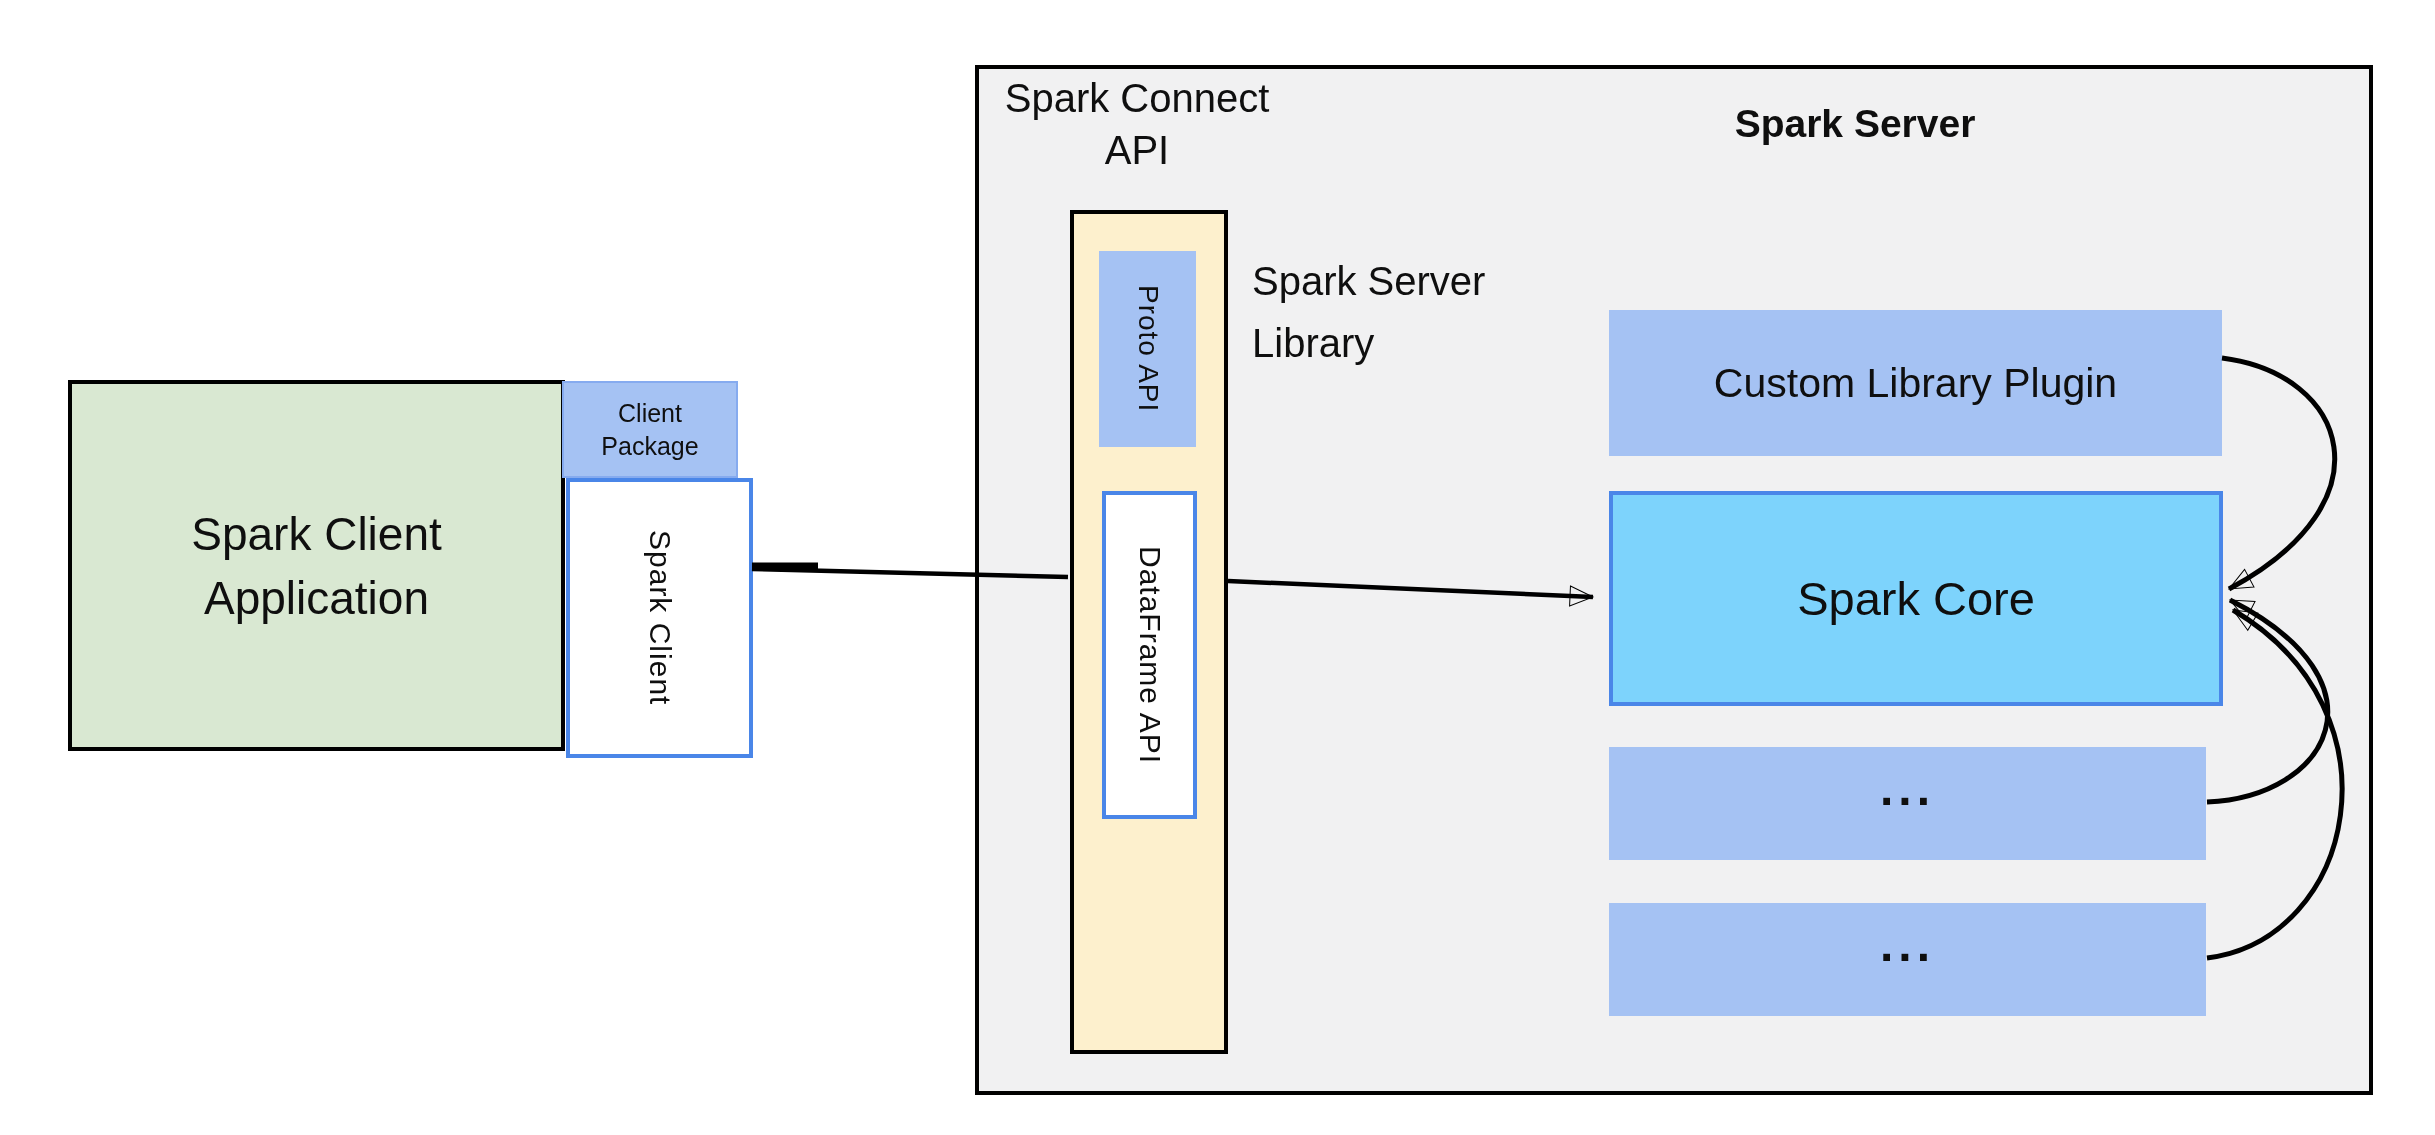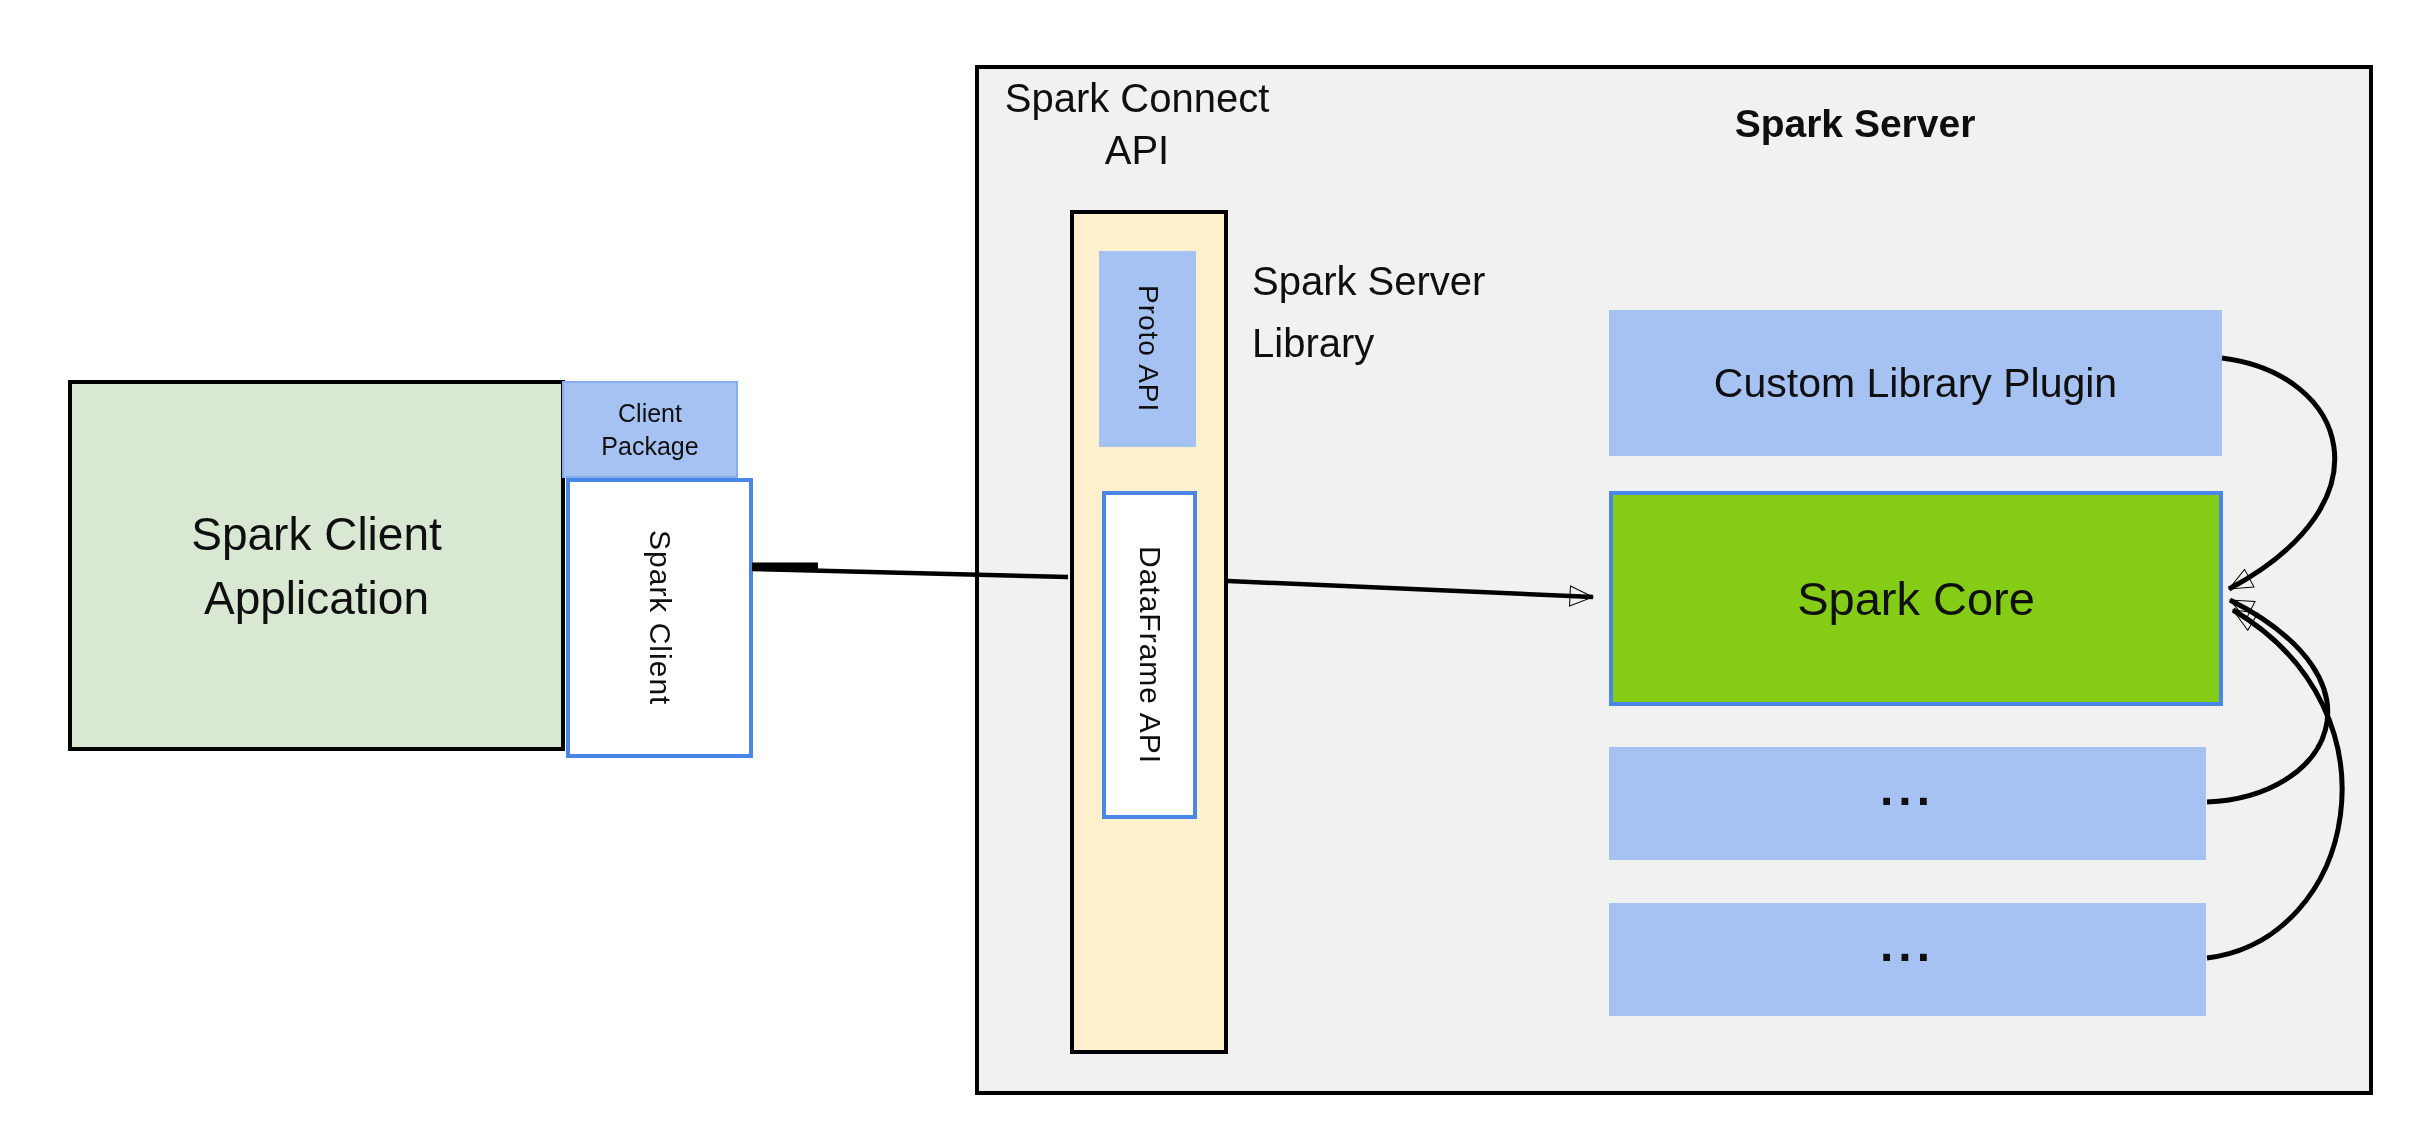--- a/index.html
+++ b/index.html
@@ -33,21 +33,21 @@
   .dfbox .vtext{font-size:30px;}
 
   
   .greenbox{left:68px;top:380px;width:497px;height:371px;background:var(--green-fill);border:4px solid #000;font-size:46px;line-height:64px;}
   .pkgbox{left:562px;top:381px;width:176px;height:97px;background:var(--blue-fill);border:2px solid #86abef;font-size:25px;line-height:33px;z-index:3;}
   .sclientbox{left:566px;top:478px;width:187px;height:280px;background:#fff;border:4px solid var(--blue-border);z-index:3;}
   .sclientbox .vtext{font-size:30px;}
 
   
   .clpbox{left:1609px;top:285px;width:613px;height:146px;background:var(--blue-fill);font-size:41px;margin-top:25px;}
-  .corebox{left:1609px;top:491px;width:614px;height:215px;background:#84cc16;border:4px solid var(--blue-border);font-size:47px;}
+  .corebox{left:1609px;top:491px;width:614px;height:215px;background:#7dd3fc;border:4px solid var(--blue-border);font-size:47px;}
   .dotsbox1{left:1609px;top:747px;width:597px;height:113px;background:var(--blue-fill);}
   .dotsbox2{left:1609px;top:903px;width:597px;height:113px;background:var(--blue-fill);}
   .dots{font-size:48px;font-weight:700;letter-spacing:5px;transform:translateY(-0.32em);}
 
   svg.wires{position:absolute;left:0;top:0;width:2435px;height:1135px;pointer-events:none;z-index:5;}
   svg.wires path{fill:none;stroke:#000;}
 </style>
 </head>
 <body>
 

